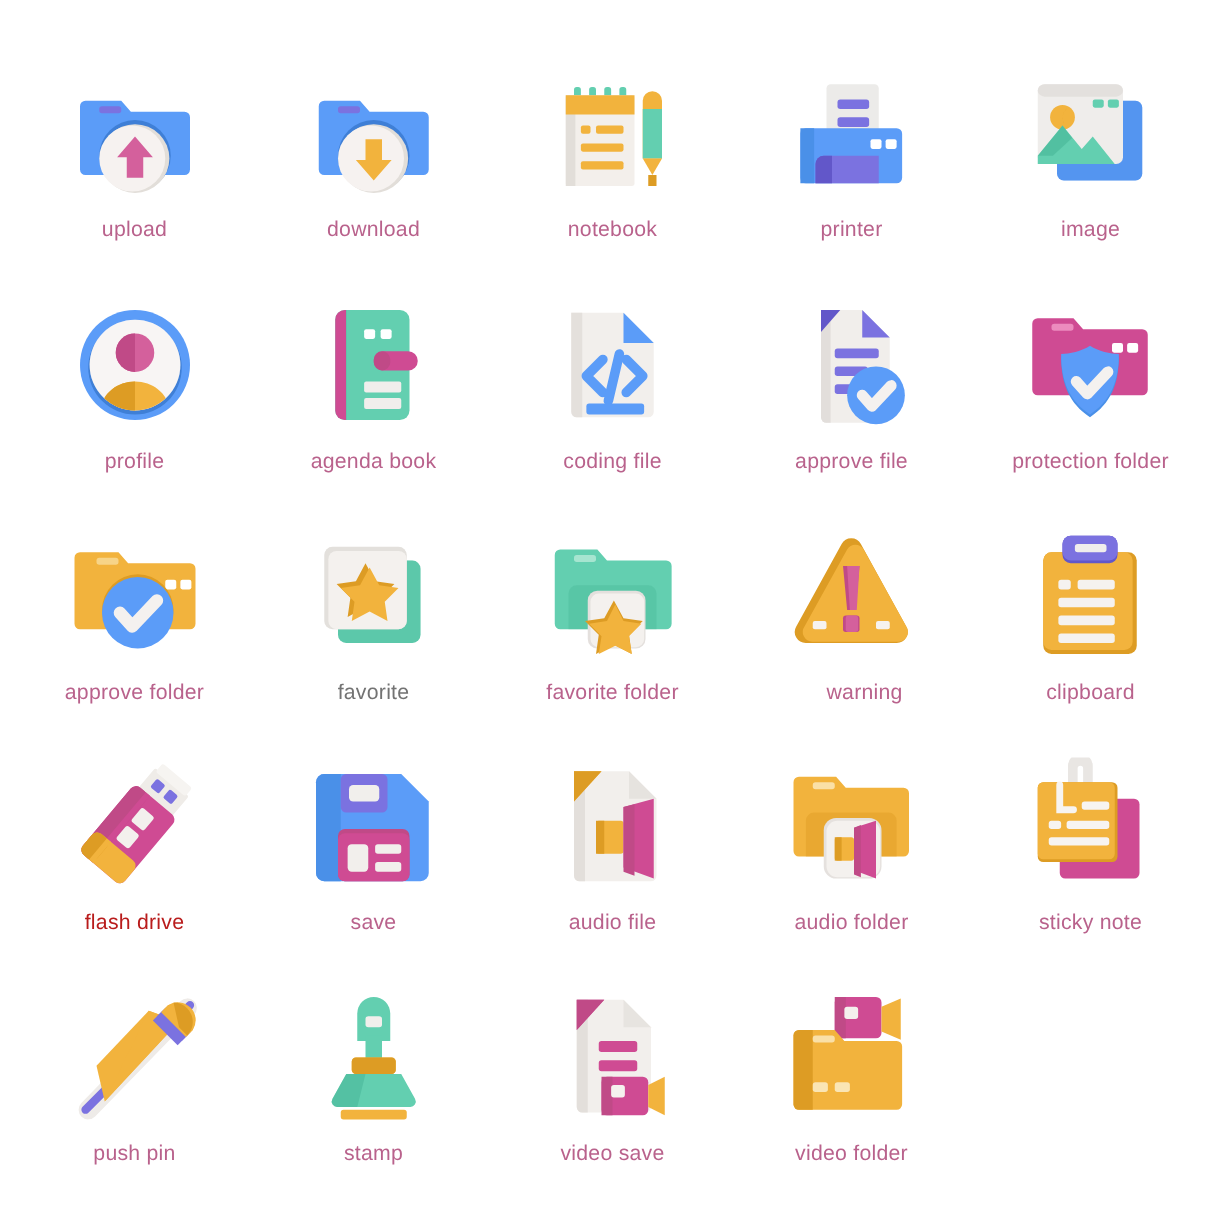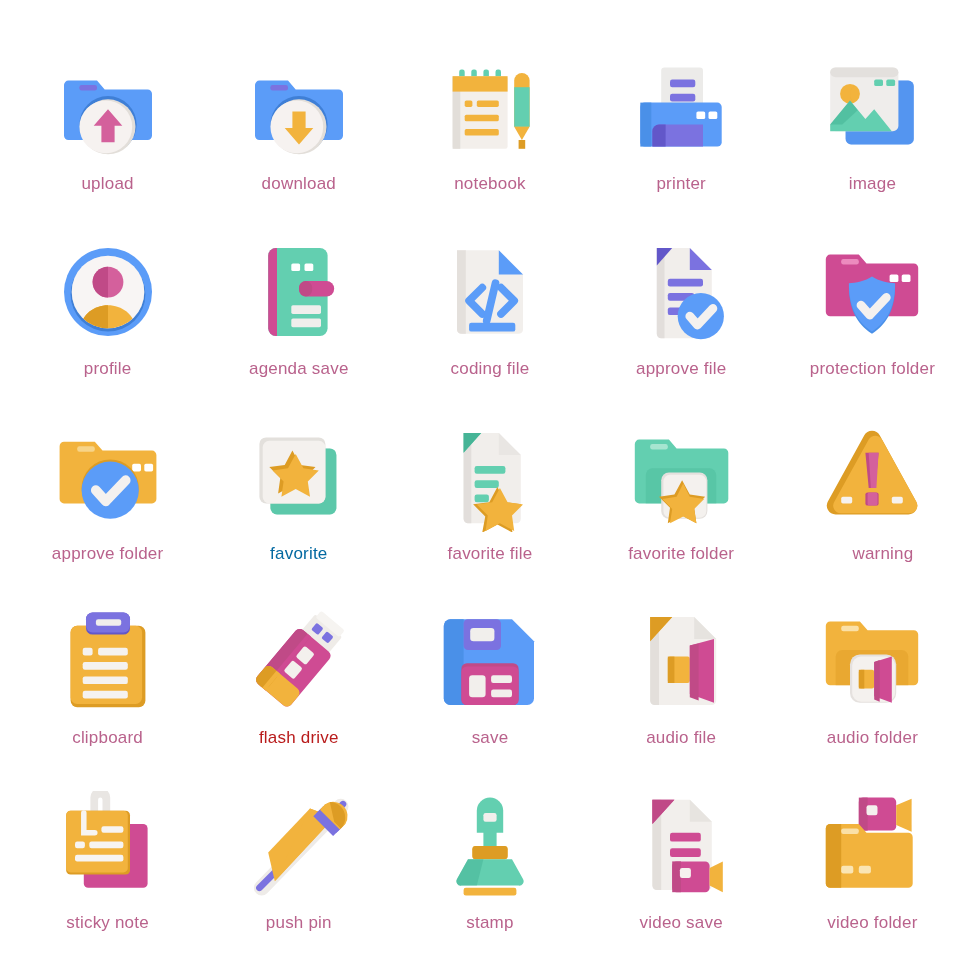--- a/index.html
+++ b/index.html
@@ -151,21 +151,21 @@
  <rect x="30" y="10" width="10" height="80" fill="#46b496"></rect>
  <rect x="30" y="10" width="10" height="80" fill="#63cfb0"></rect>
  <rect x="43" y="24" width="8" height="7" rx="1.5" fill="#ffffff"></rect>
  <rect x="55" y="24" width="8" height="7" rx="1.5" fill="#ffffff"></rect>
  <rect x="50" y="40" width="32" height="14" rx="7" fill="#cf4b93"></rect>
  <rect x="50" y="40" width="12" height="14" rx="6" fill="#c04a87"></rect>
  <rect x="43" y="62" width="27" height="8" rx="1.5" fill="#f0eeec"></rect>
  <rect x="43" y="74" width="27" height="8" rx="1.5" fill="#f0eeec"></rect>
 </svg>
       </div>
-      <div class="icon-label" style="color: rgb(185, 98, 140);">agenda save</div>
+      <div class="icon-label" style="color: rgb(185, 98, 140);">agenda book</div>
     </div>
     <div class="icon-cell">
       <div class="icon-art">
 <svg viewBox="0 0 100 100">
  <path d="M20 12h38l22 22v50a4 4 0 0 1-4 4H24a4 4 0 0 1-4-4z" fill="#f2efec"></path>
  <path d="M20 12h8v76h-4a4 4 0 0 1-4-4z" fill="#e4e0dc"></path>
  <path d="M58 12l22 22H58z" fill="#5b9cf8"></path>
  <path d="M43 46l-12 12 12 12" fill="none" stroke="#5b9cf8" stroke-width="7" stroke-linecap="round" stroke-linejoin="round"></path>
  <path d="M60 46l12 12-12 12" fill="none" stroke="#5b9cf8" stroke-width="7" stroke-linecap="round" stroke-linejoin="round"></path>
  <path d="M55 42l-8 34" stroke="#5b9cf8" stroke-width="7" stroke-linecap="round"></path>
@@ -223,38 +223,21 @@
       <div class="icon-art">
 <svg viewBox="0 0 100 100">
  <rect x="24" y="24" width="60" height="60" rx="6" fill="#63cfb0"></rect>
  <rect x="24" y="24" width="60" height="60" rx="6" fill="#46b496" opacity=".25"></rect>
  <rect x="14" y="14" width="60" height="60" rx="6" fill="#e3e0dc"></rect>
  <rect x="17" y="17" width="57" height="57" rx="6" fill="#f4f1ee"></rect>
  <path d="M44 26l7 13 14 2-10 10 2 14-13-7-13 7 2-14-10-10 14-2z" fill="#dd9c24"></path>
  <path d="M47 29l7 13 14 2-10 10 2 14-13-7-13 7 2-14-10-10 14-2z" fill="#f2b33d"></path>
 </svg>
       </div>
-      <div class="icon-label" style="color: #0369a1;">favorite</div>
-    </div>
-    <div class="icon-cell">
-      <div class="icon-art">
-<svg viewBox="0 0 100 100">
- <path d="M26 10h32l20 20v58a4 4 0 0 1-4 4H30a4 4 0 0 1-4-4z" fill="#f1eeeb"></path>
- <path d="M26 10h7v82h-3a4 4 0 0 1-4-4z" fill="#e2dedb"></path>
- <path d="M26 10h16L26 28z" fill="#63cfb0"></path>
- <path d="M26 10h16L26 28z" fill="#46b496"></path>
- <path d="M58 10l20 20H58z" fill="#e9e6e3"></path>
- <rect x="36" y="40" width="28" height="7" rx="2" fill="#63cfb0"></rect>
- <rect x="36" y="53" width="22" height="7" rx="2" fill="#63cfb0"></rect>
- <rect x="36" y="66" width="13" height="7" rx="2" fill="#63cfb0"></rect>
- <path d="M62 56l8 15 16 2-12 12 3 16-15-8-15 8 3-16-12-12 16-2z" transform="translate(-4,4) scale(.92) translate(4,4)" fill="#dd9c24"></path>
- <path d="M65 58l7 13 14 2-10 10 2 14-13-7-13 7 2-14-10-10 14-2z" transform="translate(-6,2)" fill="#f2b33d"></path>
-</svg>
-      </div>
-      <div class="icon-label" style="color: rgb(185, 98, 140);">favorite file</div>
+      <div class="icon-label" style="color: #737373;">favorite</div>
     </div>
     <div class="icon-cell">
       <div class="icon-art">
 <svg viewBox="0 0 100 100">
  <path d="M12 16h27l7 8h43a4 4 0 0 1 4 4v42a4 4 0 0 1-4 4H12a4 4 0 0 1-4-4V20a4 4 0 0 1 4-4z" fill="#63cfb0"></path>
  <rect x="22" y="20" width="16" height="5" rx="2" fill="#a6e5d0"></rect>
  <path d="M18 48a6 6 0 0 1 6-6h52a6 6 0 0 1 6 6v26H18z" fill="#46b496" opacity=".35"></path>
  <rect x="32" y="46" width="42" height="42" rx="7" fill="#e4e0dd"></rect>
  <rect x="34" y="48" width="39" height="39" rx="6" fill="#f4f1ee"></rect>
  <path d="M51 54l7 13 14 2-10 10 2 14-13-7-13 7 2-14-10-10 14-2z" transform="translate(0,-1)" fill="#dd9c24"></path>

